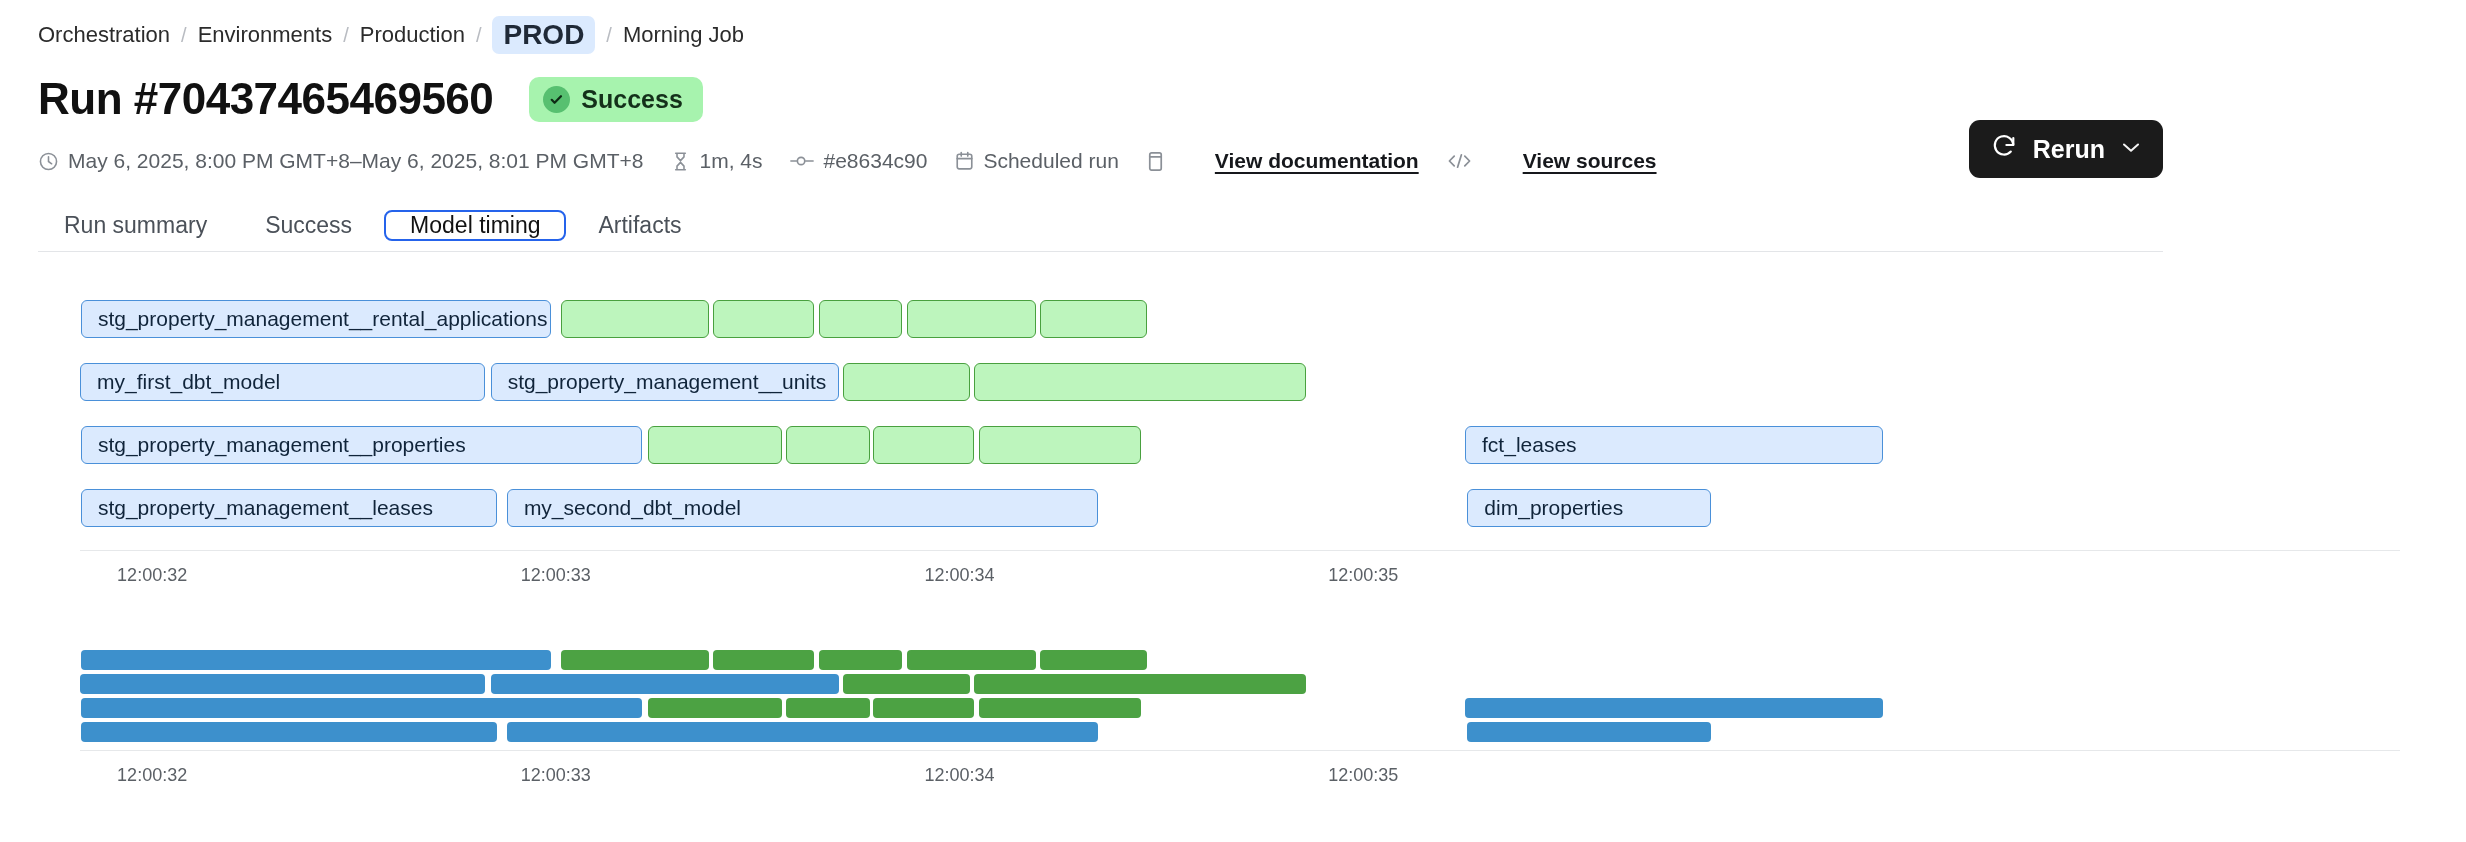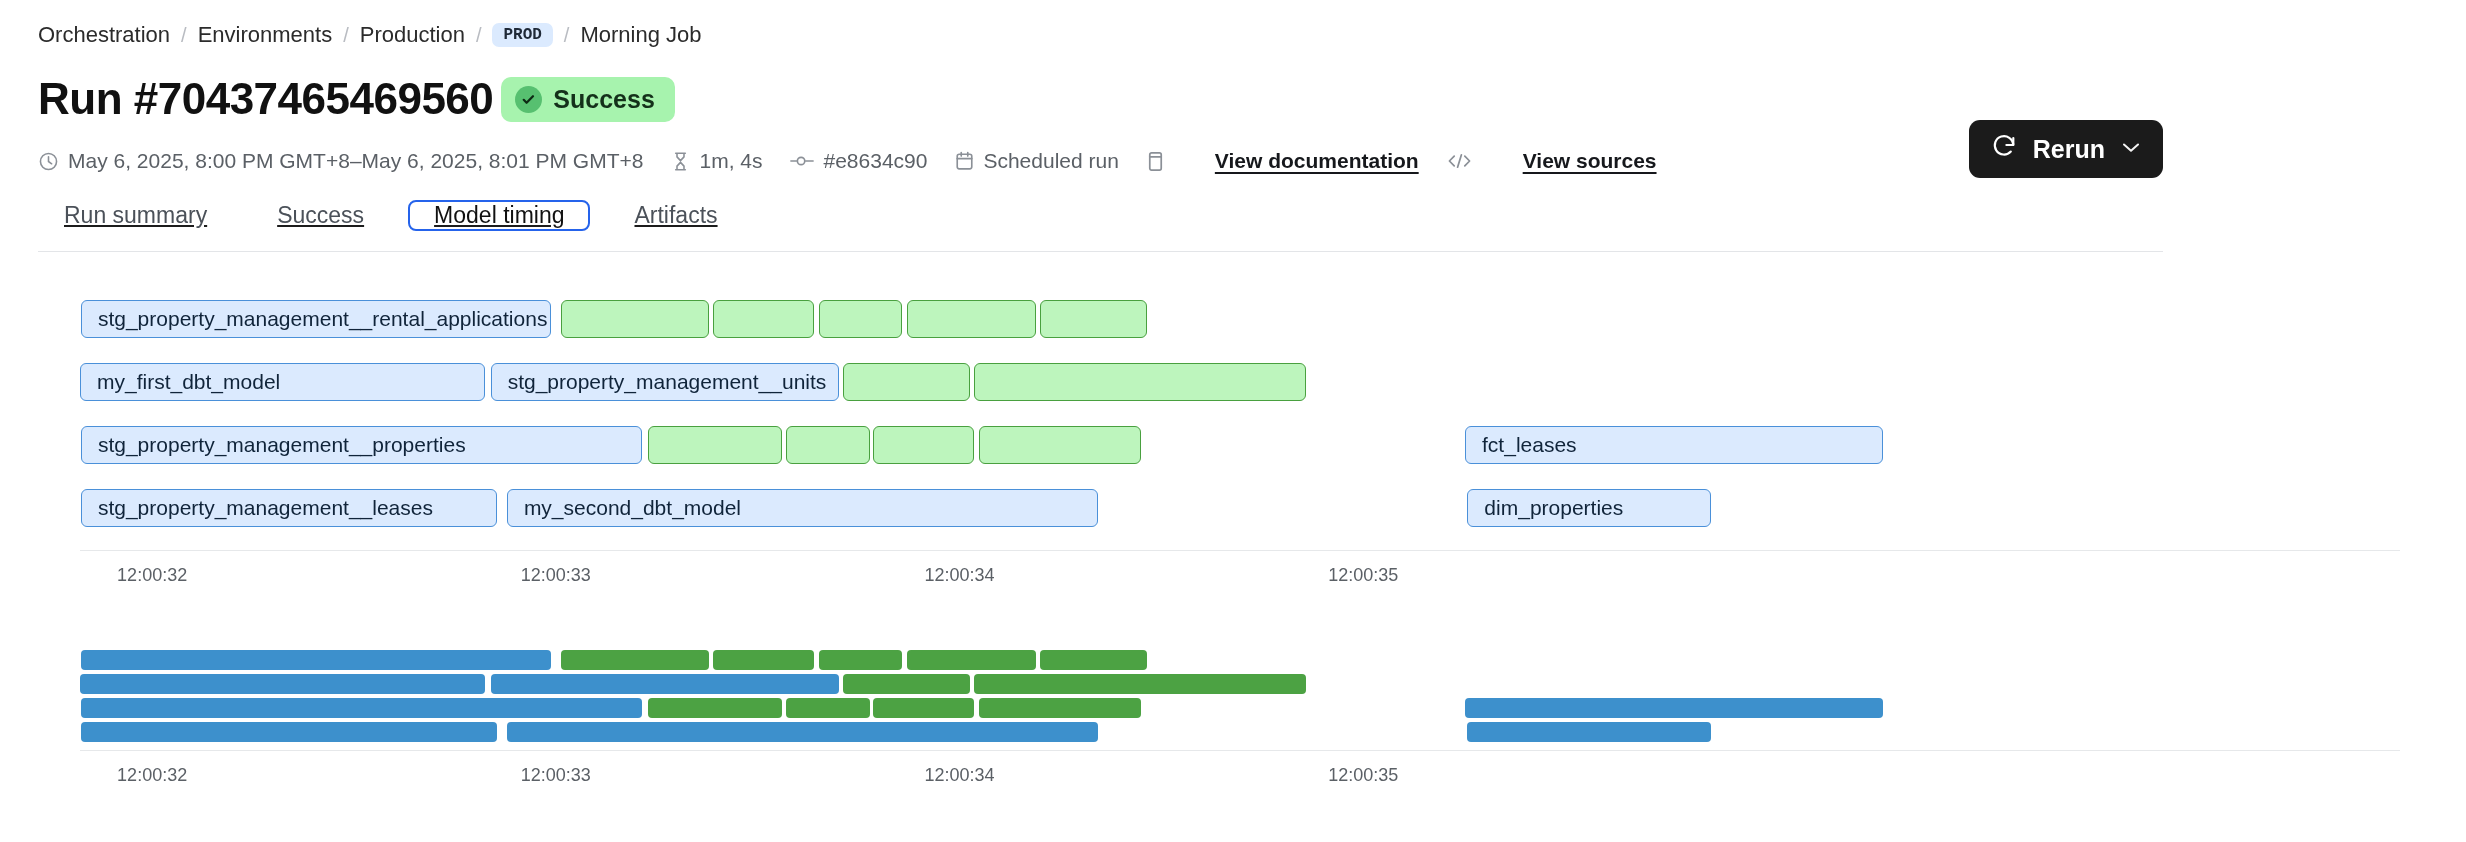--- a/index.html
+++ b/index.html
@@ -17,26 +17,26 @@
     display: flex; align-items: center; gap: 11px;
     height: 44px; padding-top: 26px;
     font-size: 22px; color: #2b2b2b; white-space: nowrap;
   }
   .crumb { color: #2b2b2b; }
   .crumb.link { cursor: pointer; }
   .crumb-sep { color: #b9bcc2; font-size: 20px; }
   .crumb-badge {
     background: #dbeafe; color: #1f2937;
     border-radius: 7px; padding: 3px 11px;
-    font-size: 16px; font-weight: 600; font-family: Liberation Mono, monospace;
+    font-size: 28px; font-weight: 600;
   }
 
   
   .title-row {
-    display: flex; align-items: center; gap: 8px;
+    display: flex; align-items: center; gap: 36px;
     margin-top: 26px; height: 58px;
   }
   .run-title { font-size: 44px; font-weight: 700; letter-spacing: -0.5px; color: #111; }
   .status-badge {
     display: inline-flex; align-items: center; gap: 11px;
     background: #a7f3ae; border-radius: 10px;
     padding: 8px 20px 8px 14px; font-size: 25px; font-weight: 600; color: #14301a;
   }
   .check-circle {
     width: 27px; height: 27px; border-radius: 50%;
@@ -61,25 +61,24 @@
     display: flex; align-items: center; gap: 28px;
     margin-top: 16px; height: 34px;
     font-size: 21px; color: #5b6066; white-space: nowrap;
   }
   .meta-item { display: inline-flex; align-items: center; gap: 9px; }
   .meta-item .ico { display: inline-flex; align-items: center; color: #8b9097; }
   .meta-link { color: #16181c; font-weight: 600; text-decoration: underline; text-underline-offset: 4px; cursor: pointer; margin-left: 42px; }
 
   
   .tabs {
-    display: flex; align-items: flex-start; gap: 12px;
+    display: flex; align-items: center; gap: 0;
     margin-top: 22px; height: 52px;
     border-bottom: 1px solid #e3e5e8;
     position: relative;
-    text-decoration: underline;
   }
   .tab {
     display: inline-flex; align-items: center;
     padding: 0 24px; font-size: 23px; color: #4b5159;
     cursor: pointer; border: 2px solid transparent; border-radius: 8px;
     margin-right: 6px;
   }
   .tab.active {
     color: #111; font-weight: 500;
     border-color: #2563eb; background: #fff;

